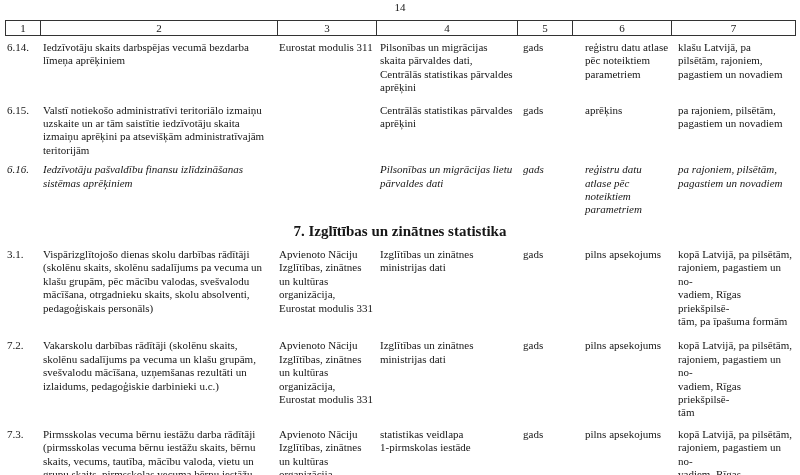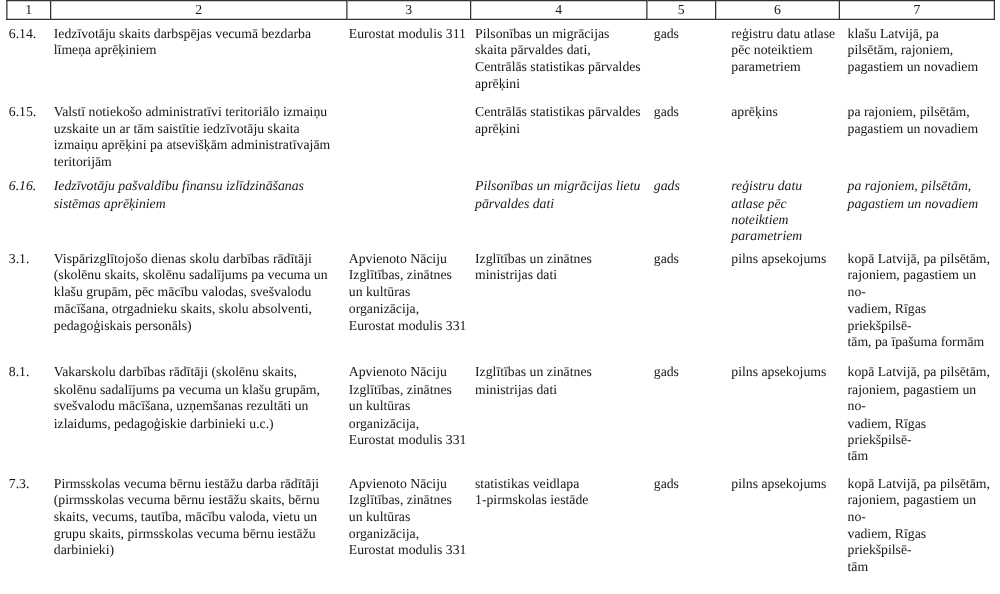--- a/index.html
+++ b/index.html
@@ -36,20 +36,21 @@
   .section-title-row td{
     text-align:center;font-weight:bold;font-size:15px;line-height:17px;
     padding:2px 0 8px 0;white-space:normal;
   }
 </style>
 </head>
 <body>
 
 <div>
 
+  <div class="page-number">14</div>
 
   <table class="hdr-table">
     <colgroup>
       <col style="width:35px">
         <col style="width:237px">
         <col style="width:99px">
       <col style="width:141px">
         <col style="width:55px">
         <col style="width:99px">
       <col style="width:124px">
@@ -103,36 +104,39 @@
     <tr class="row-2">
       <td class="c1">6.16.</td>
       <td class="c2">Iedzīvotāju pašvaldību finansu izlīdzināšanas sistēmas aprēķiniem</td>
       <td class="c3"></td>
       <td class="c4">Pilsonības un migrācijas lietu pārvaldes dati</td>
       <td class="c5">gads</td>
       <td class="c6">reģistru datu atlase pēc noteiktiem parametriem</td>
       <td class="c7">pa rajoniem, pilsētām, pagastiem un novadiem</td>
     </tr>
 
+    <tr class="section-title-row">
+      <td colspan="7">7. Izglītības un zinātnes statistika</td>
+    </tr>
 
     <tr class="row-3">
       <td class="c1">3.1.</td>
       <td class="c2">Vispārizglītojošo dienas skolu darbības rādītāji (skolēnu skaits, skolēnu sadalījums pa vecuma un klašu grupām, pēc mācību valodas, svešvalodu mācīšana, otrgadnieku skaits, skolu absolventi, pedagoģiskais personāls)</td>
       <td class="c3">Apvienoto Nāciju Izglītības, zinātnes un kultūras organizācija, Eurostat modulis 331</td>
       <td class="c4">Izglītības un zinātnes ministrijas dati</td>
       <td class="c5">gads</td>
       <td class="c6">pilns apsekojums</td>
       <td class="c7">kopā Latvijā, pa pilsētām,
 rajoniem, pagastiem un no-
 vadiem, Rīgas priekšpilsē-
 tām, pa īpašuma formām</td>
     </tr>
 
     <tr class="row-4">
-      <td class="c1">8.1.</td>
+      <td class="c1">7.2.</td>
       <td class="c2">Vakarskolu darbības rādītāji (skolēnu skaits, skolēnu sadalījums pa vecuma un klašu grupām, svešvalodu mācīšana, uzņemšanas rezultāti un izlaidums, pedagoģiskie darbinieki u.c.)</td>
       <td class="c3">Apvienoto Nāciju Izglītības, zinātnes un kultūras organizācija, Eurostat modulis 331</td>
       <td class="c4">Izglītības un zinātnes ministrijas dati</td>
       <td class="c5">gads</td>
       <td class="c6">pilns apsekojums</td>
       <td class="c7">kopā Latvijā, pa pilsētām,
 rajoniem, pagastiem un no-
 vadiem, Rīgas priekšpilsē-
 tām</td>
     </tr>

